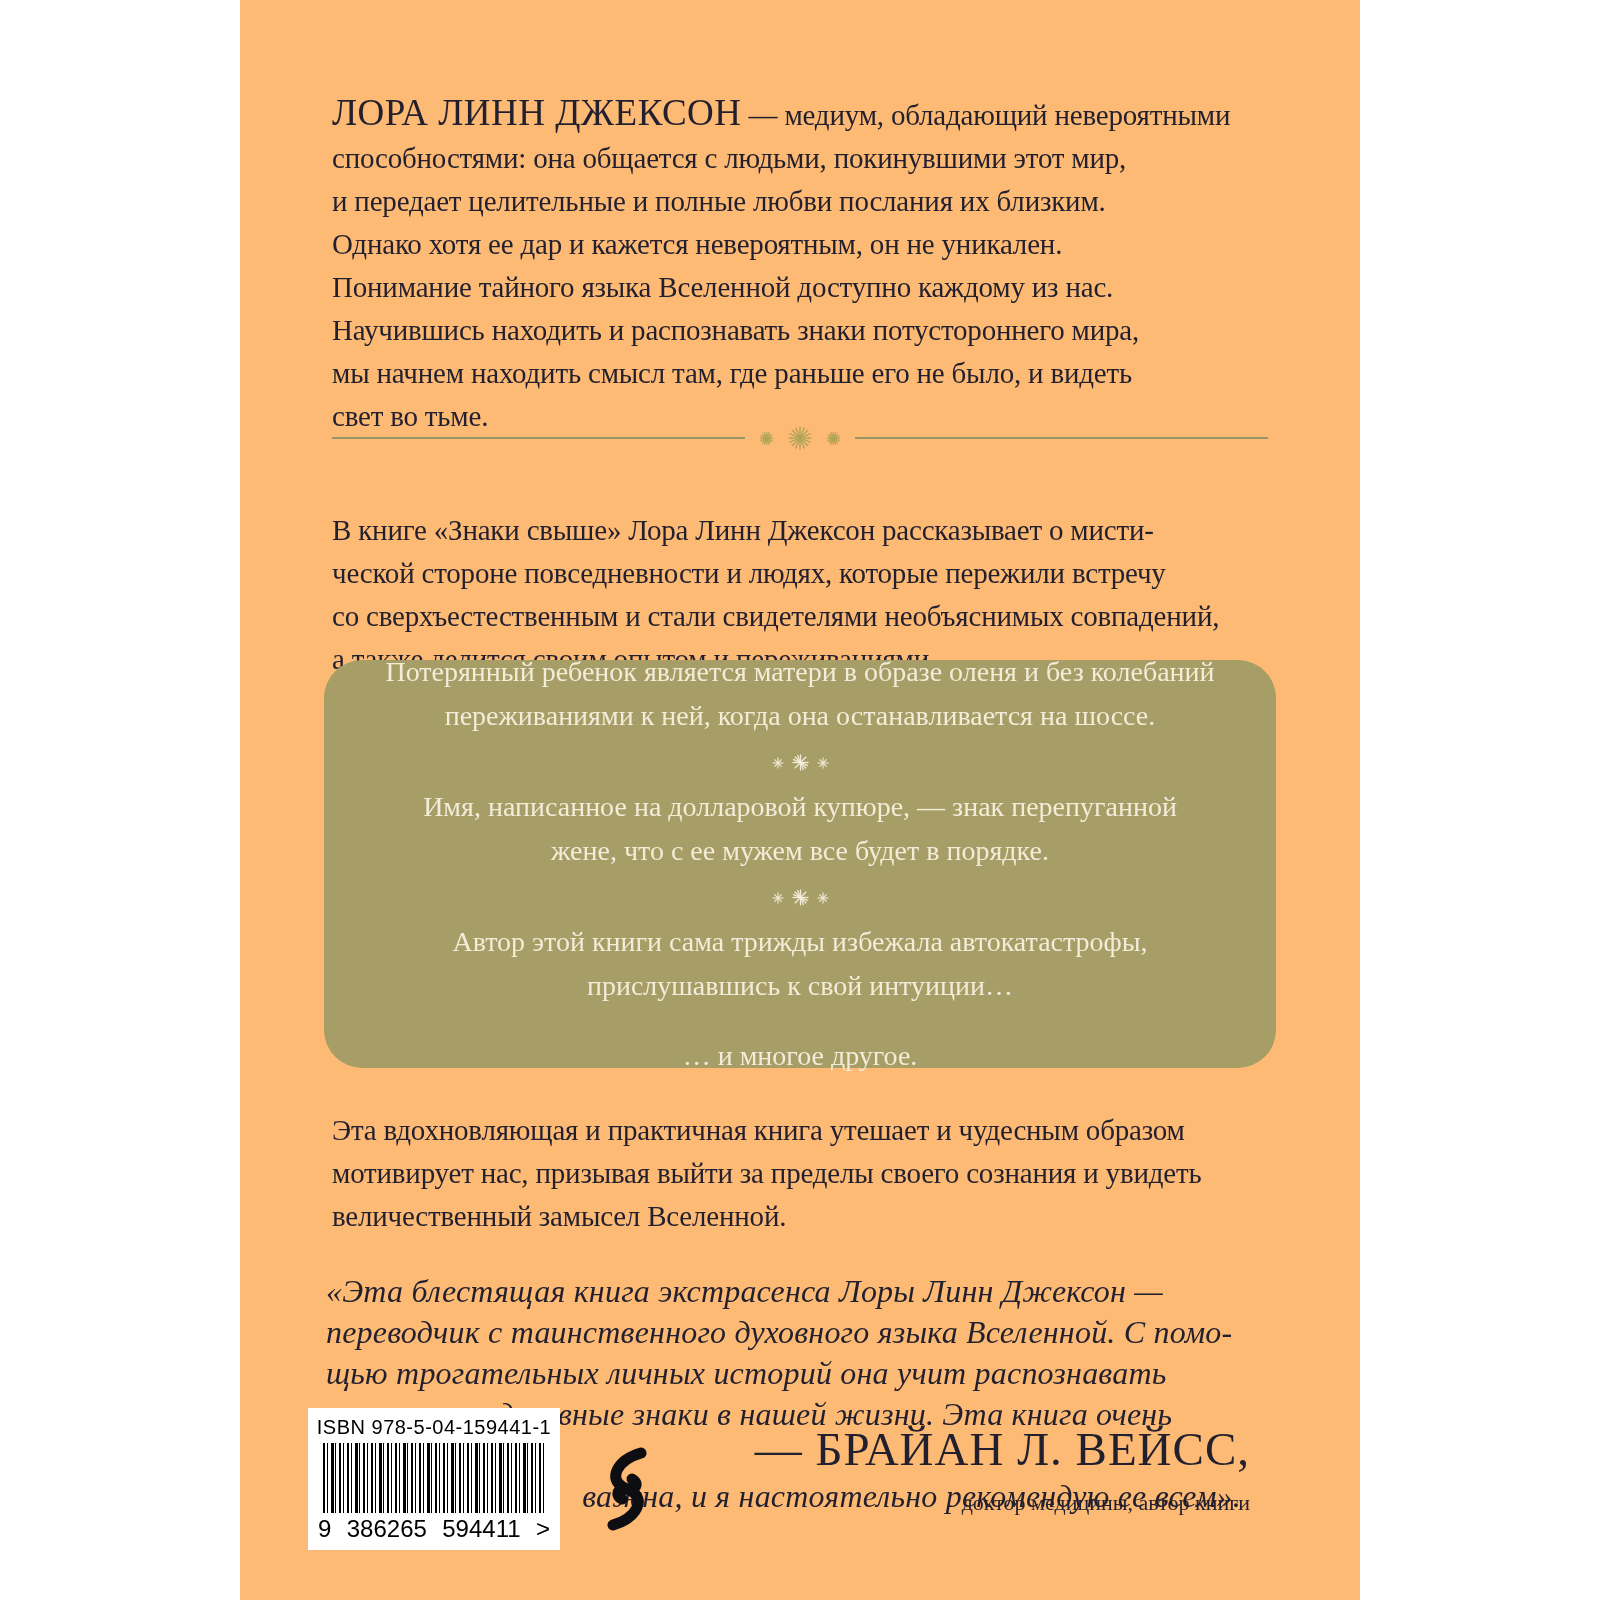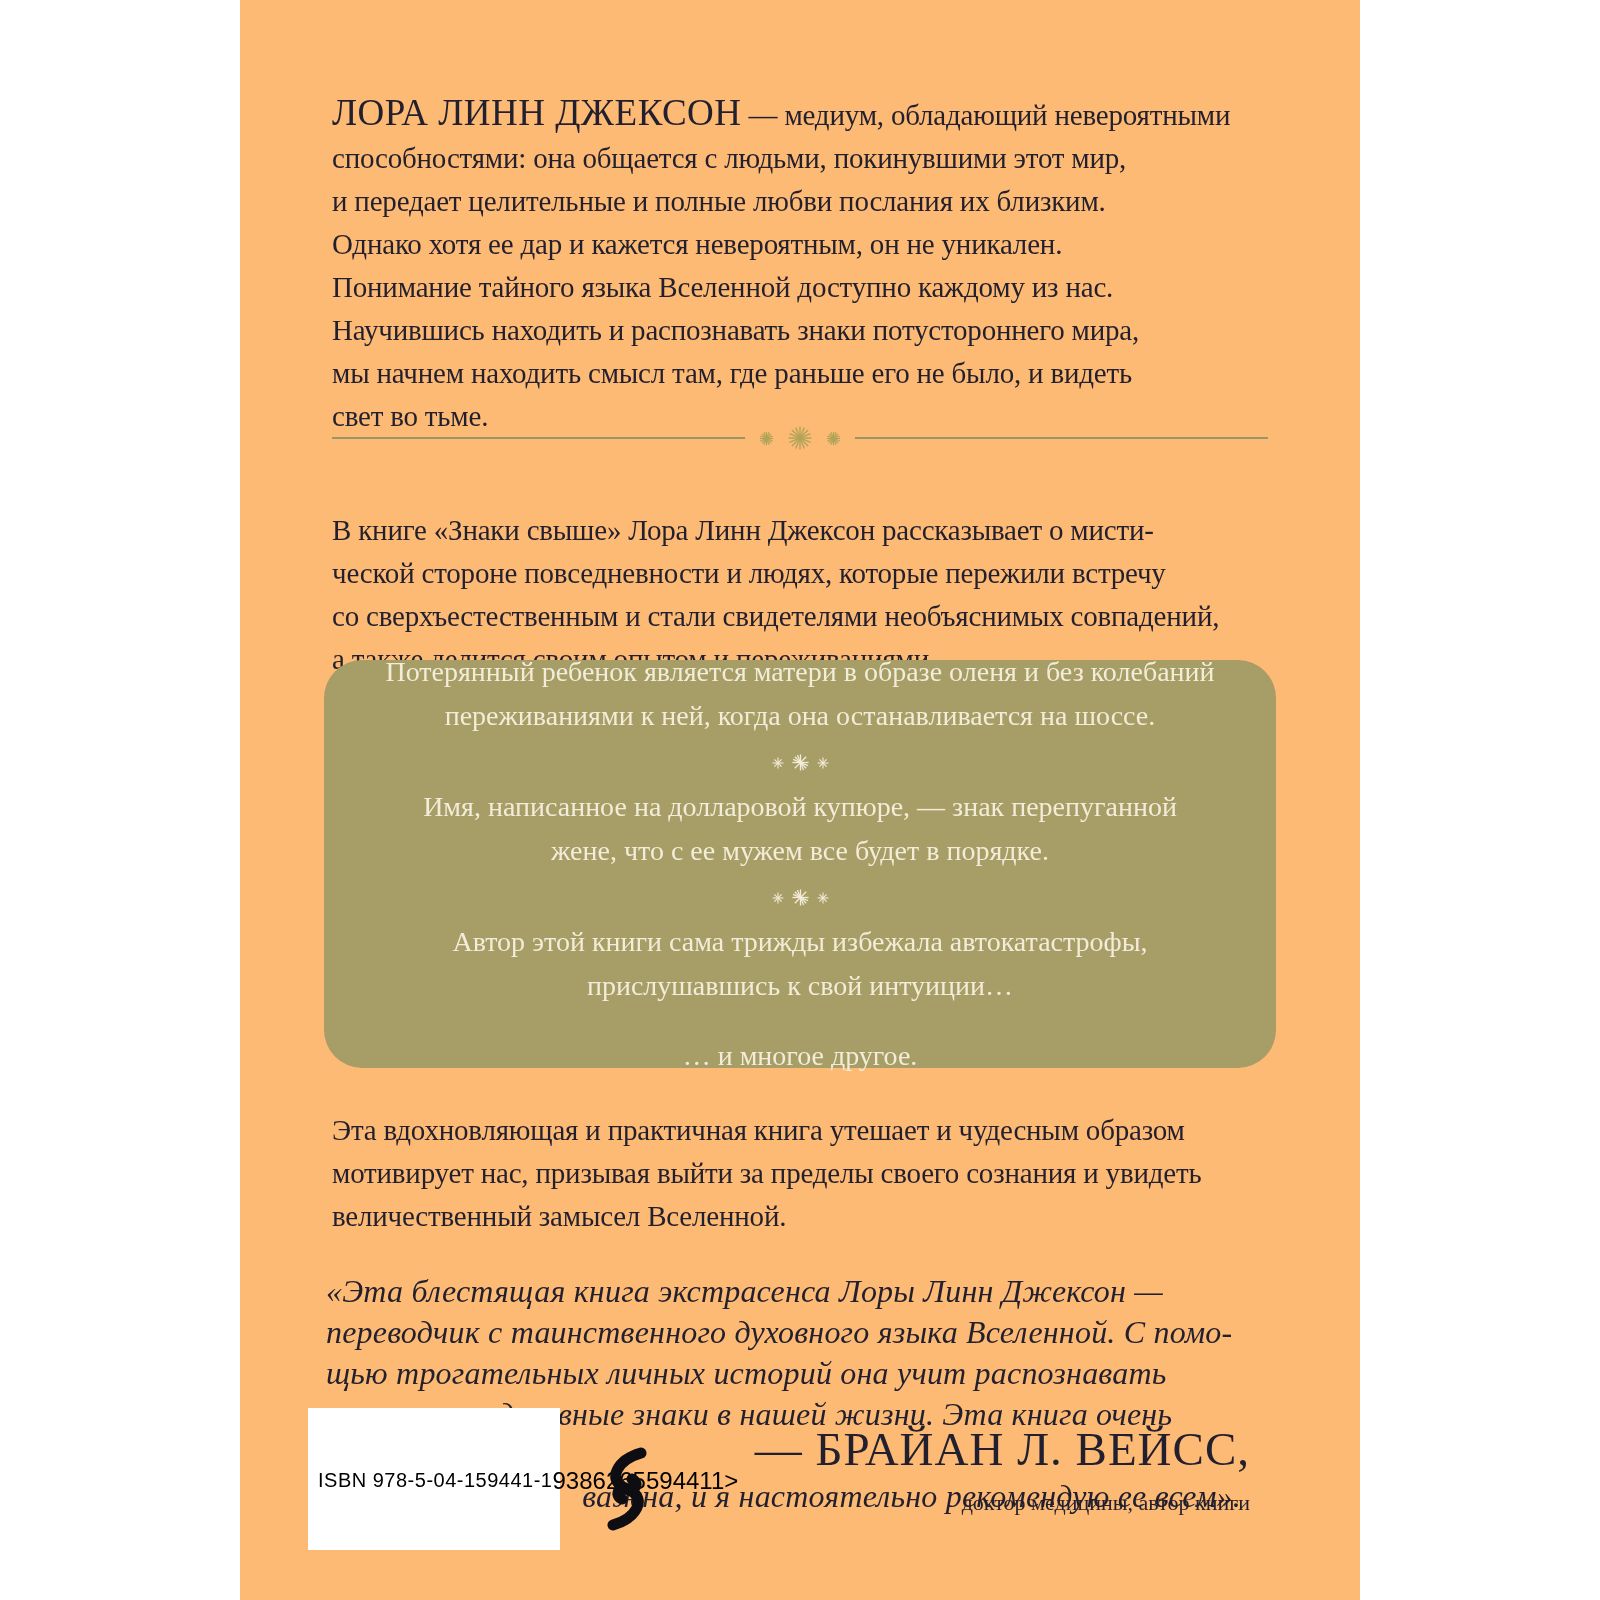--- a/index.html
+++ b/index.html
@@ -43,21 +43,21 @@
   .review{left:86px;top:1230px;width:915px;font-style:italic;font-size:32px;line-height:41px;letter-spacing:0.2px;}
   .review .last{text-align:right;white-space:normal;}
   
   .attrib{right:110px;top:1422px;width:560px;text-align:right;white-space:normal;}
   .attrib .name{font-size:47px;letter-spacing:1px;margin-bottom:8px;}
   .attrib .sub{font-size:22px;line-height:38px;}
   
   .isbnbox{
     left:68px;top:1408px;width:252px;height:142px;box-sizing:border-box;
     background:#ffffff;color:#000;
-    display:flex;flex-direction:row;align-items:center;
+    display:flex;flex-direction:column;align-items:center;
     padding:8px 10px 6px 10px;font-family:"Liberation Sans", sans-serif;
   }
   .isbnbox .label{font-size:20px;letter-spacing:0.5px;white-space:nowrap;}
   .bars{
     width:222px;height:70px;margin-top:4px;
     background:repeating-linear-gradient(90deg,
       #000 0 2px,#fff 2px 4px,#000 4px 5px,#fff 5px 8px,
       #000 8px 11px,#fff 11px 12px,#000 12px 13px,#fff 13px 16px,
       #000 16px 18px,#fff 18px 20px,#000 20px 21px,#fff 21px 24px);
   }

